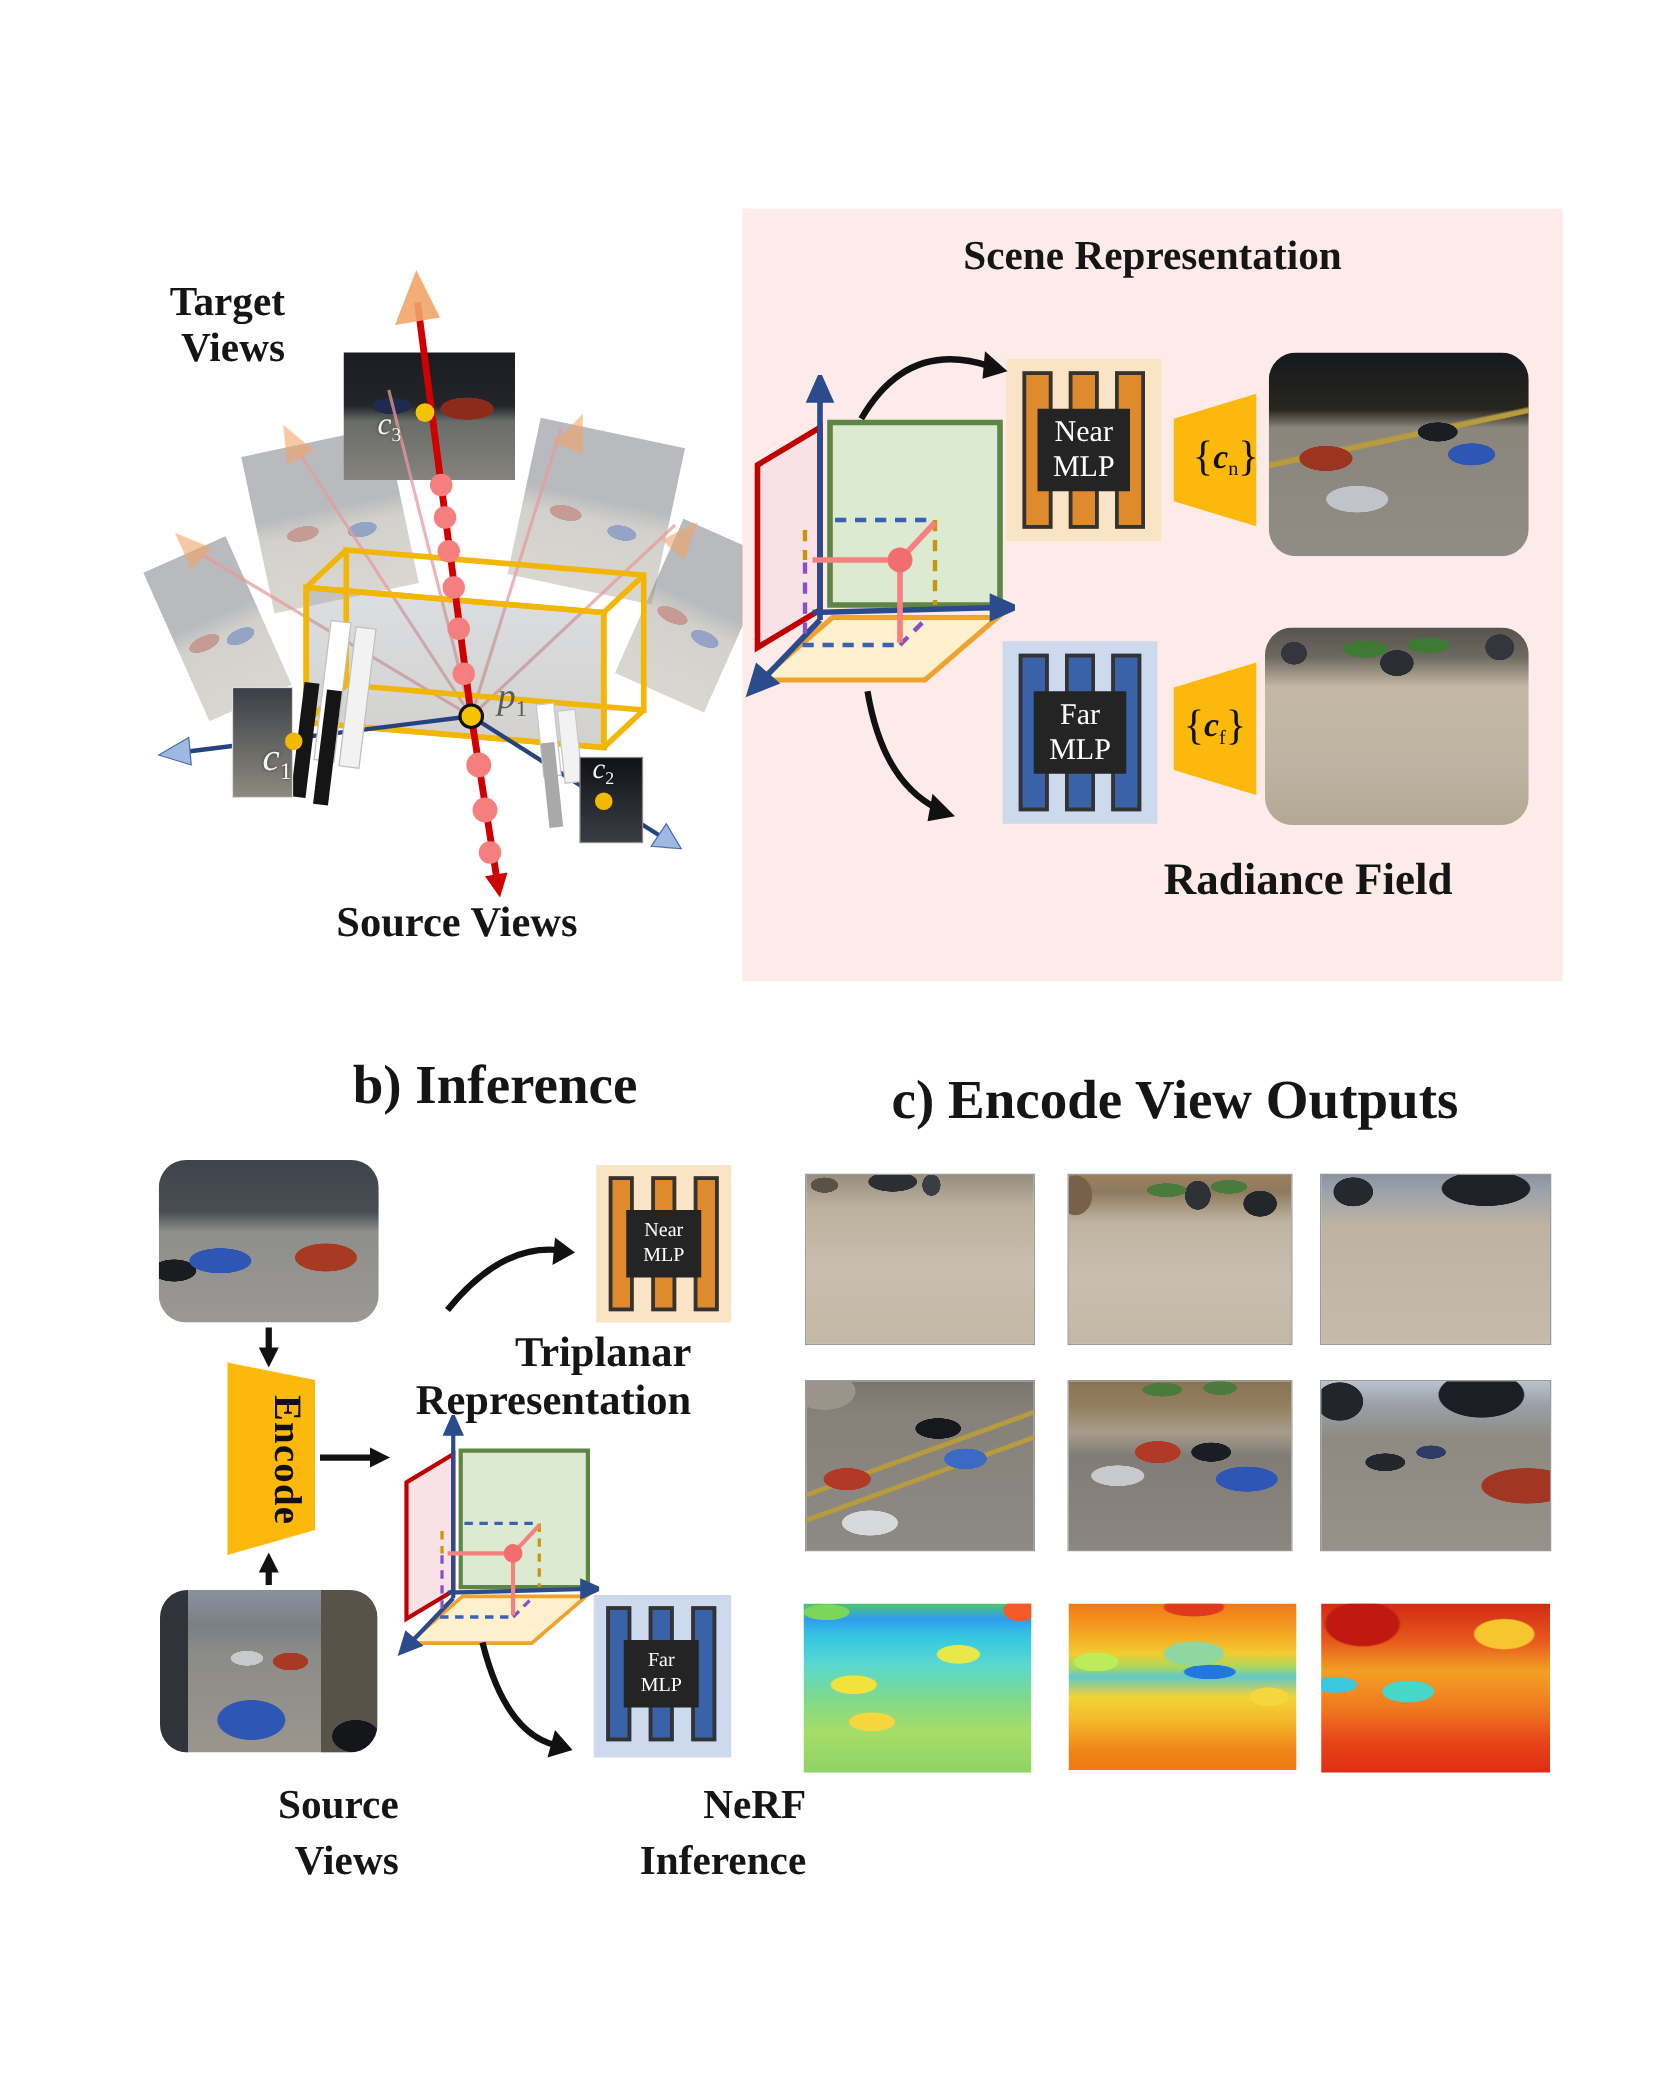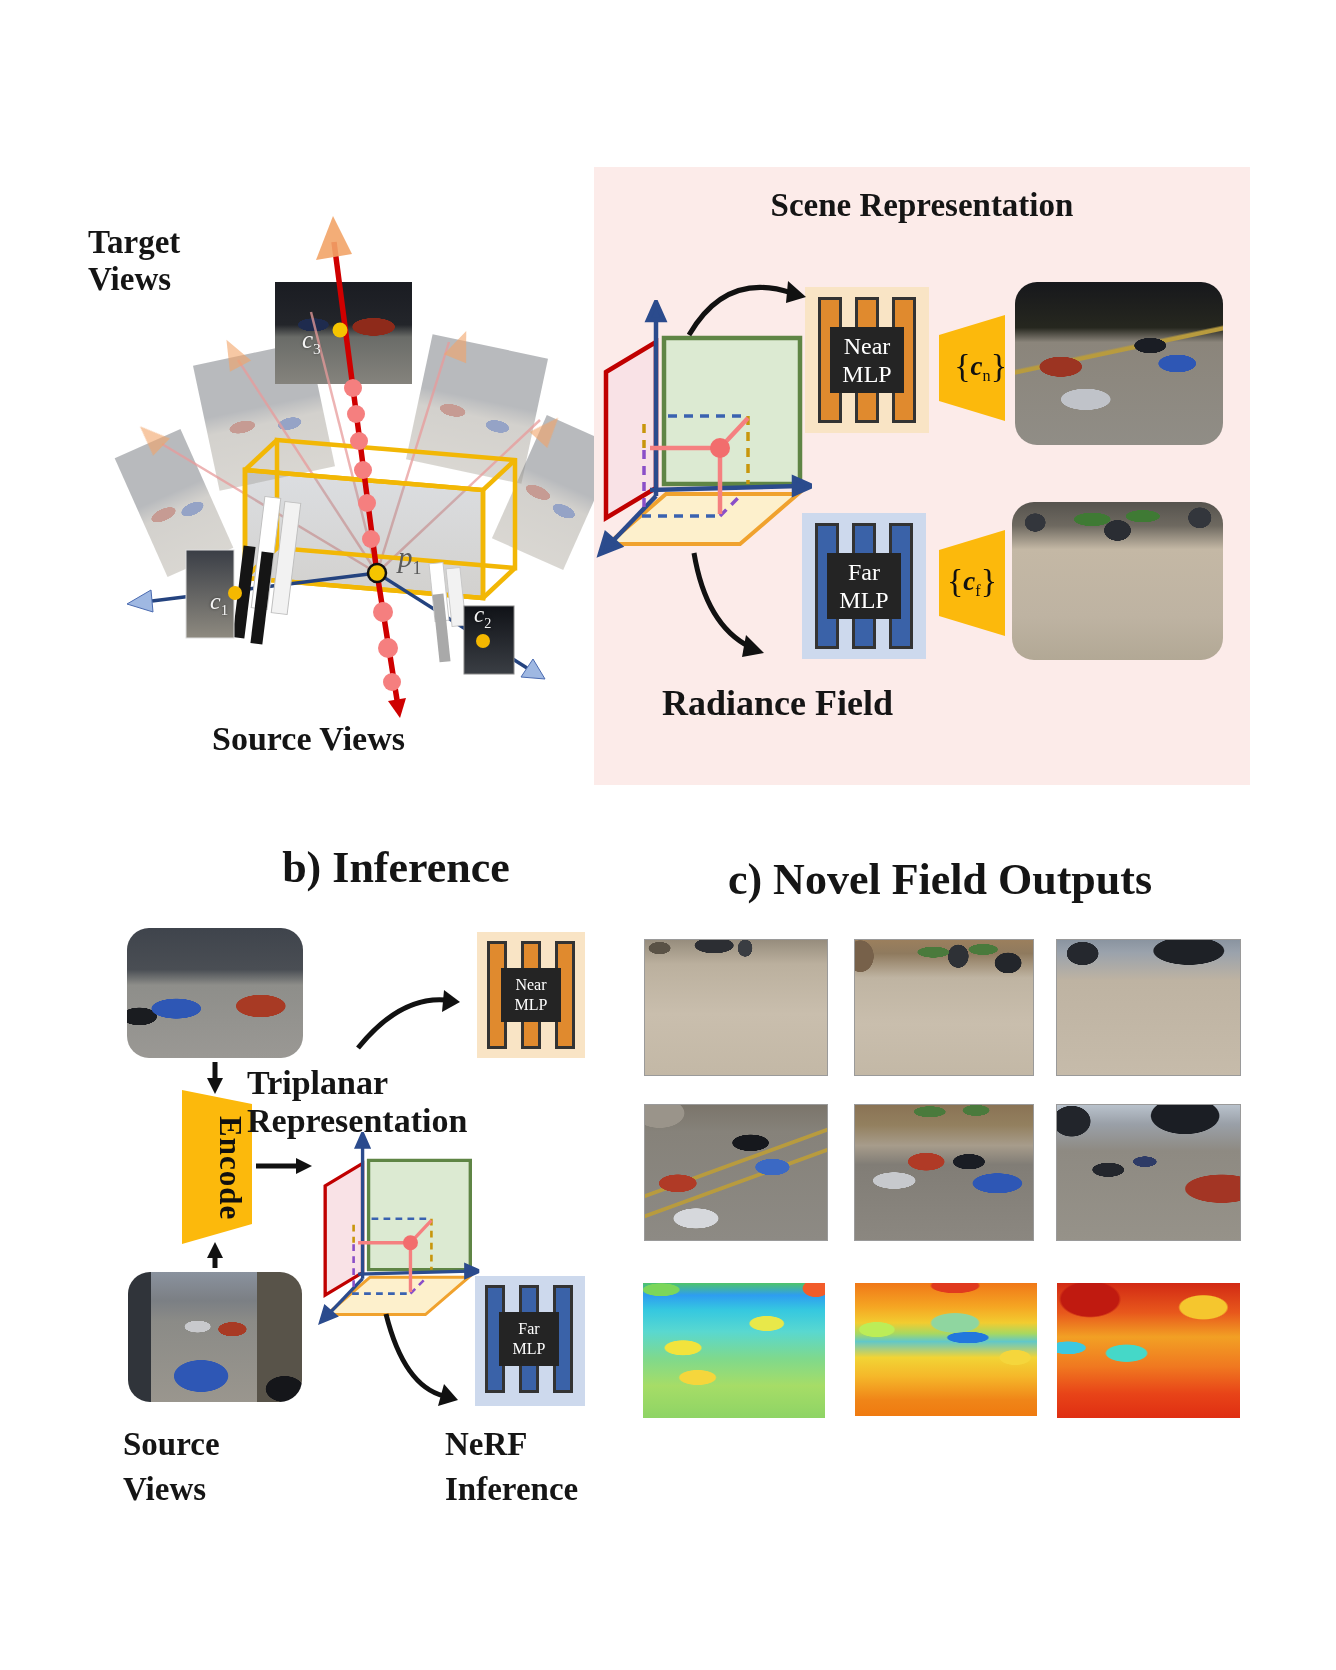--- a/index.html
+++ b/index.html
@@ -1,20 +1,20 @@
 <!DOCTYPE html>
 <html><head>
 <meta charset="utf-8">
 <style>
   html,body{margin:0;padding:0;background:#fff;}
   #canvas{position:relative;width:1336px;height:1670px;background:#fff;overflow:hidden;
           font-family:"Liberation Serif","DejaVu Serif",serif;color:#111;}
   .abs{position:absolute;}
   .ttl{font-weight:700;text-align:center;color:#151515;}
-  .lbl{font-weight:700;text-align:left;color:#151515;}
+  .lbl{font-weight:700;text-align:right;color:#151515;}
   .ptlabel{position:absolute;font-style:italic;font-family:"Liberation Serif",serif;}
   .ptlabel sub{font-style:normal;font-size:.62em;}
   .white{color:#f5f5f5;text-shadow:0 0 3px rgba(0,0,0,.55);}
   
   .ph{position:absolute;background-color:#9a958c;}
   .rnd{border-radius:22px;}
   .brd{outline:1px solid #9a9a9a;}
   .ph-c3{background:
     radial-gradient(ellipse 36px 15px at 72% 44%, #8e2a1a 0 58%, transparent 60%),
     radial-gradient(ellipse 26px 11px at 28% 42%, #1e2b4e 0 58%, transparent 60%),
@@ -233,21 +233,21 @@
         <circle cx="388" cy="648" r="10"></circle>
       <circle cx="392" cy="682" r="9"></circle>
     </g>
 
     <circle cx="340" cy="330" r="7.5" fill="#f5c400"></circle>
     <circle cx="377" cy="573" r="9" fill="#f5c400" stroke="#111" stroke-width="2.5"></circle>
   </svg>
 
   <span class="ptlabel white" style="left:302px;top:326px;font-size:25px;"><i>c</i><sub>3</sub></span>
   <span class="ptlabel" style="left:398px;top:541px;font-size:29px;color:#5a5a5a;"><i>p</i><sub>1</sub></span>
-  <span class="ptlabel white" style="left:210px;top:588px;font-size:24px;text-align:right;"><i>c</i><sub>1</sub></span>
+  <span class="ptlabel white" style="left:210px;top:588px;font-size:31px;text-align:right;"><i>c</i><sub>1</sub></span>
   <span class="ptlabel white" style="left:474px;top:602px;font-size:23px;"><i>c</i><sub>2</sub></span>
 
   <div class="abs lbl" style="left:212px;top:720px;width:250px;font-size:34px;">Source Views</div>
 
   <div id="sr-panel" class="abs" style="left:594px;top:167px;width:656px;height:618px;">
 
     <div class="abs ttl" style="left:0;top:20px;width:656px;font-size:33px;">Scene Representation</div>
 
     <svg class="abs" style="left:-2px;top:133px;" width="220" height="270" viewBox="0 0 220 270">
       <symbol id="triplanar" viewBox="0 0 220 270">
@@ -379,21 +379,21 @@
 
   <div class="abs lbl" style="left:123px;top:1422px;width:196px;font-size:33px;line-height:45px;">
     <div>Source</div>
     <div>Views</div>
   </div>
   <div class="abs lbl" style="left:445px;top:1422px;width:200px;font-size:33px;line-height:45px;">
     <div>NeRF</div>
     <div>Inference</div>
   </div>
 
-  <div class="abs ttl" style="left:640px;top:854px;width:600px;font-size:44px;">c) Novel Field Outputs</div>
+  <div class="abs ttl" style="left:640px;top:854px;width:600px;font-size:44px;">c) Encode View Outputs</div>
 
   <div class="ph ph-o11 brd" style="left:645px;top:940px;width:182px;height:135px;"></div>
   <div class="ph ph-o12 brd" style="left:855px;top:940px;width:178px;height:135px;"></div>
   <div class="ph ph-o13 brd" style="left:1057px;top:940px;width:183px;height:135px;"></div>
 
   <div class="ph ph-n21 brd" style="left:645px;top:1105px;width:182px;height:135px;"></div>
   <div class="ph ph-n22 brd" style="left:855px;top:1105px;width:178px;height:135px;"></div>
   <div class="ph ph-n23 brd" style="left:1057px;top:1105px;width:183px;height:135px;"></div>
 
   <div class="ph ph-d1" style="left:643px;top:1283px;width:182px;height:135px;"></div>

